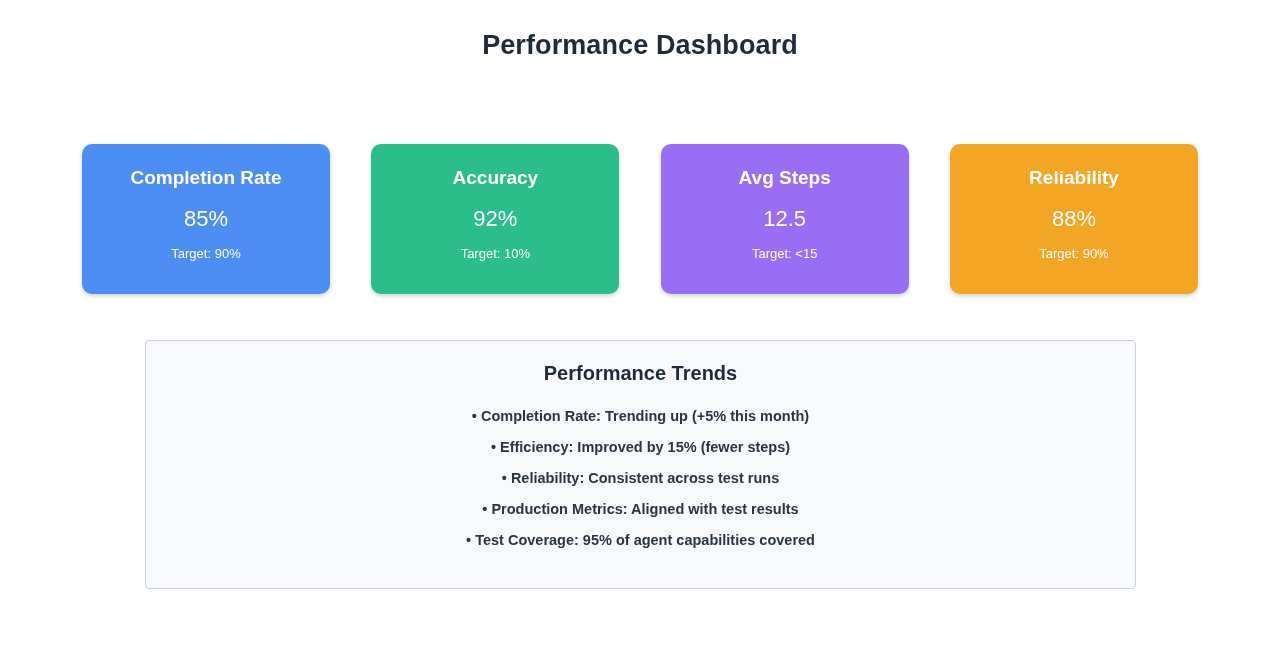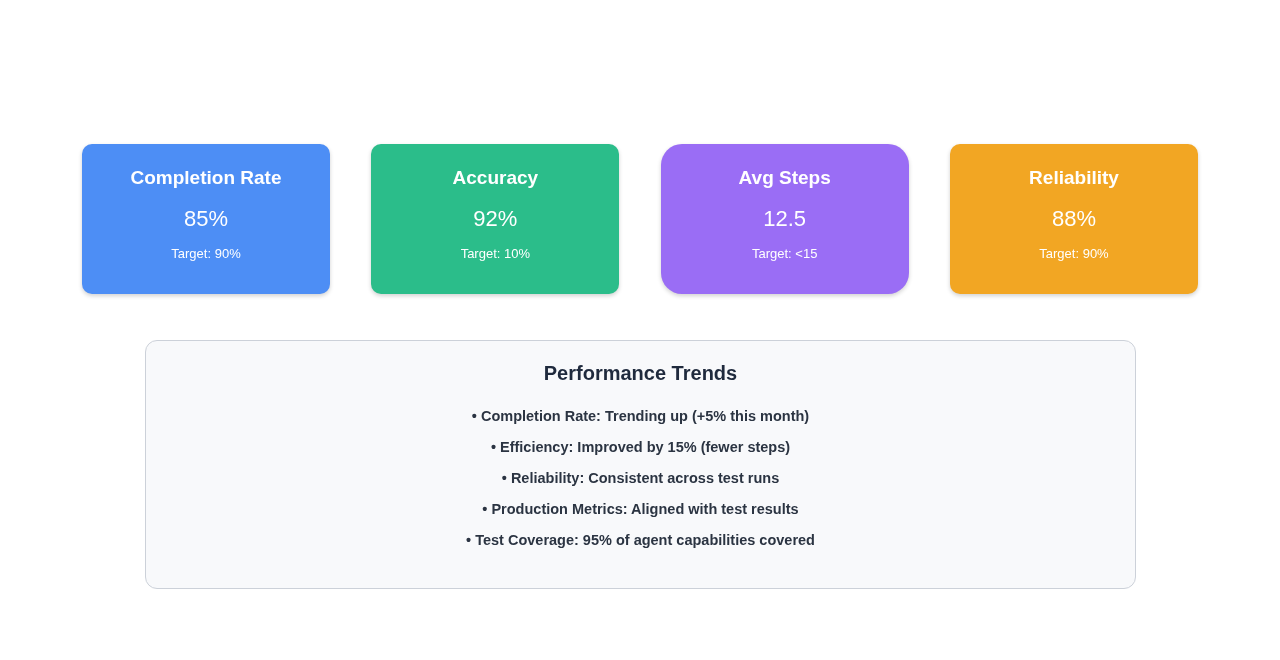--- a/index.html
+++ b/index.html
@@ -84,21 +84,21 @@
 
   
   .trends-panel {
     position: absolute;
     top: 340px;
     left: 145px;
     width: 991px;
     height: 249px;
     background: #f8f9fb;
     border: 1px solid #ccd1d9;
-    border-radius: 12px;
+    border-radius: 4px;
     padding-top: 20px;
   }
 
   .trends-title {
     font-size: 20px;
     font-weight: bold;
     color: #1f2a3d;
     text-align: center;
     line-height: 24px;
   }
@@ -114,36 +114,37 @@
     color: #2b3442;
     text-align: center;
     line-height: 31px;
   }
 </style>
 </head>
 <body>
 
 <div class="page" style="background: rgb(255, 255, 255);">
 
+  <div class="dashboard-title">Performance Dashboard</div>
 
   <div class="cards-row">
 
     <div class="metric-card" style="background: rgb(77, 142, 245);">
       <div class="card-title">Completion Rate</div>
       <div class="card-value">85%</div>
       <div class="card-target">Target: 90%</div>
     </div>
 
     <div class="metric-card" style="background: rgb(43, 189, 138);">
       <div class="card-title">Accuracy</div>
       <div class="card-value">92%</div>
       <div class="card-target">Target: 10%</div>
     </div>
 
-    <div class="metric-card" style="background: rgb(154, 109, 245); border-radius: 21px;">
+    <div class="metric-card" style="background: rgb(154, 109, 245);">
       <div class="card-title">Avg Steps</div>
       <div class="card-value">12.5</div>
       <div class="card-target">Target: &lt;15</div>
     </div>
 
     <div class="metric-card" style="background: rgb(242, 166, 35);">
       <div class="card-title">Reliability</div>
       <div class="card-value">88%</div>
       <div class="card-target">Target: 90%</div>
     </div>

